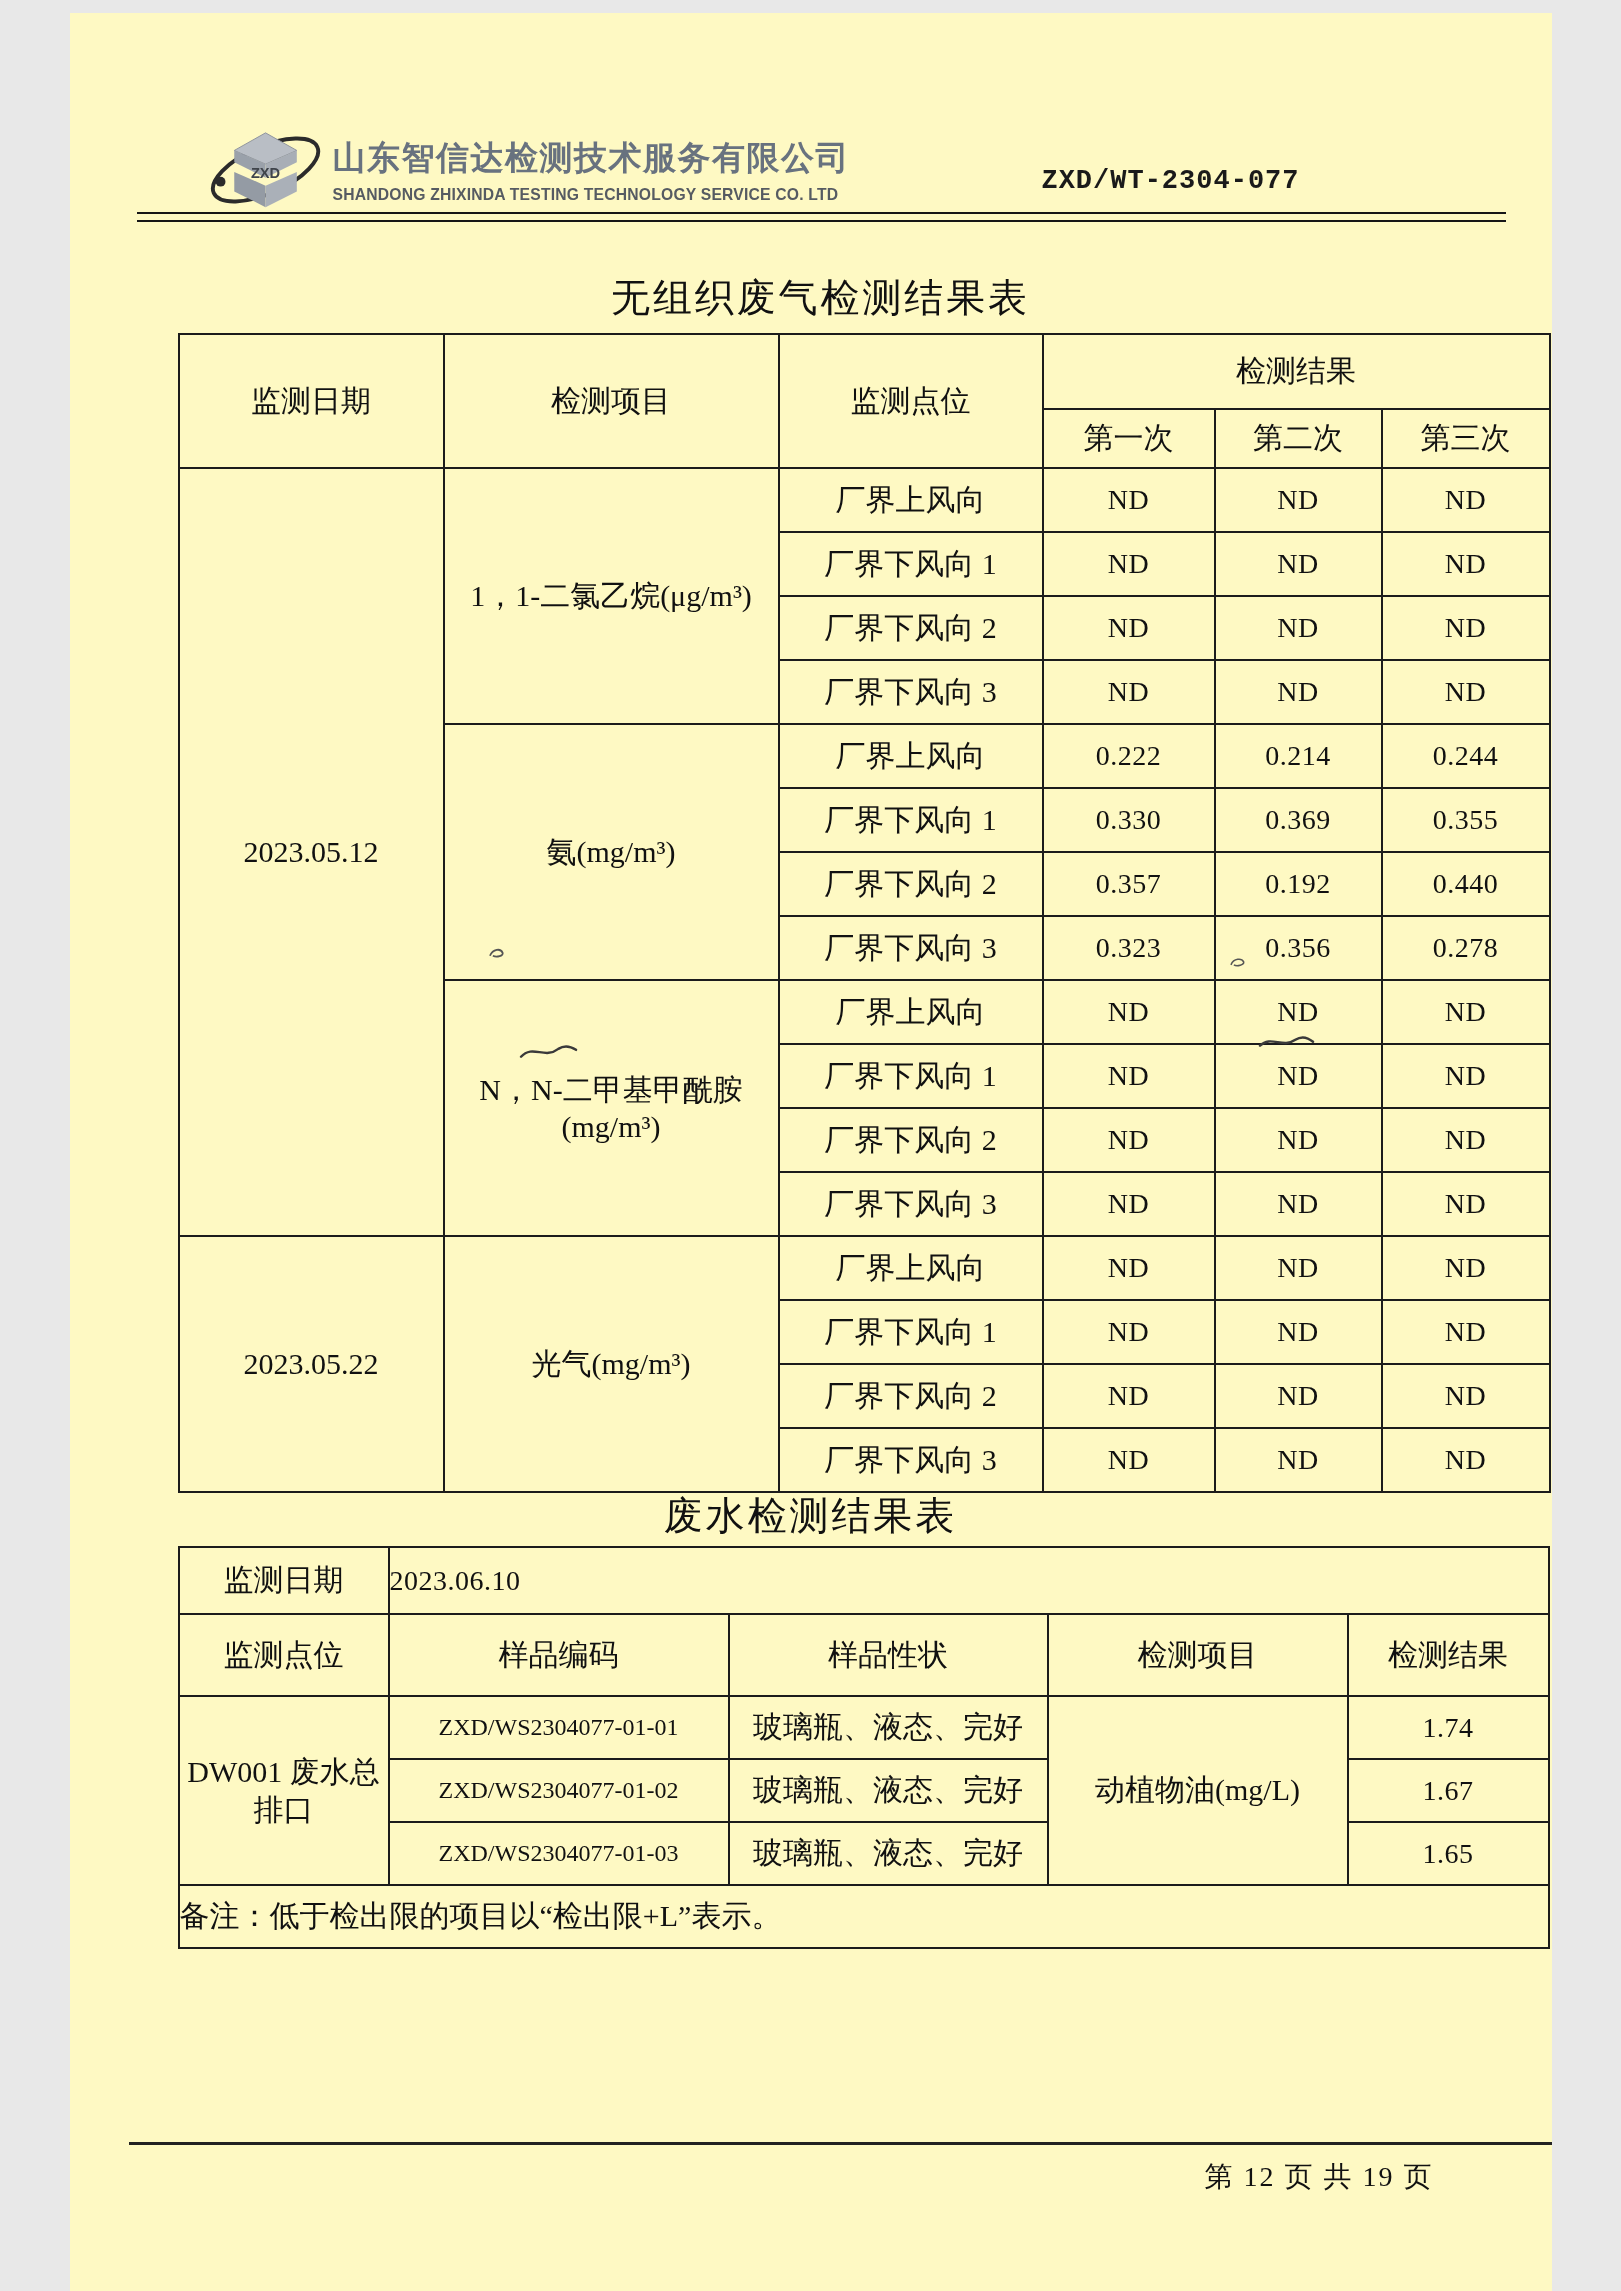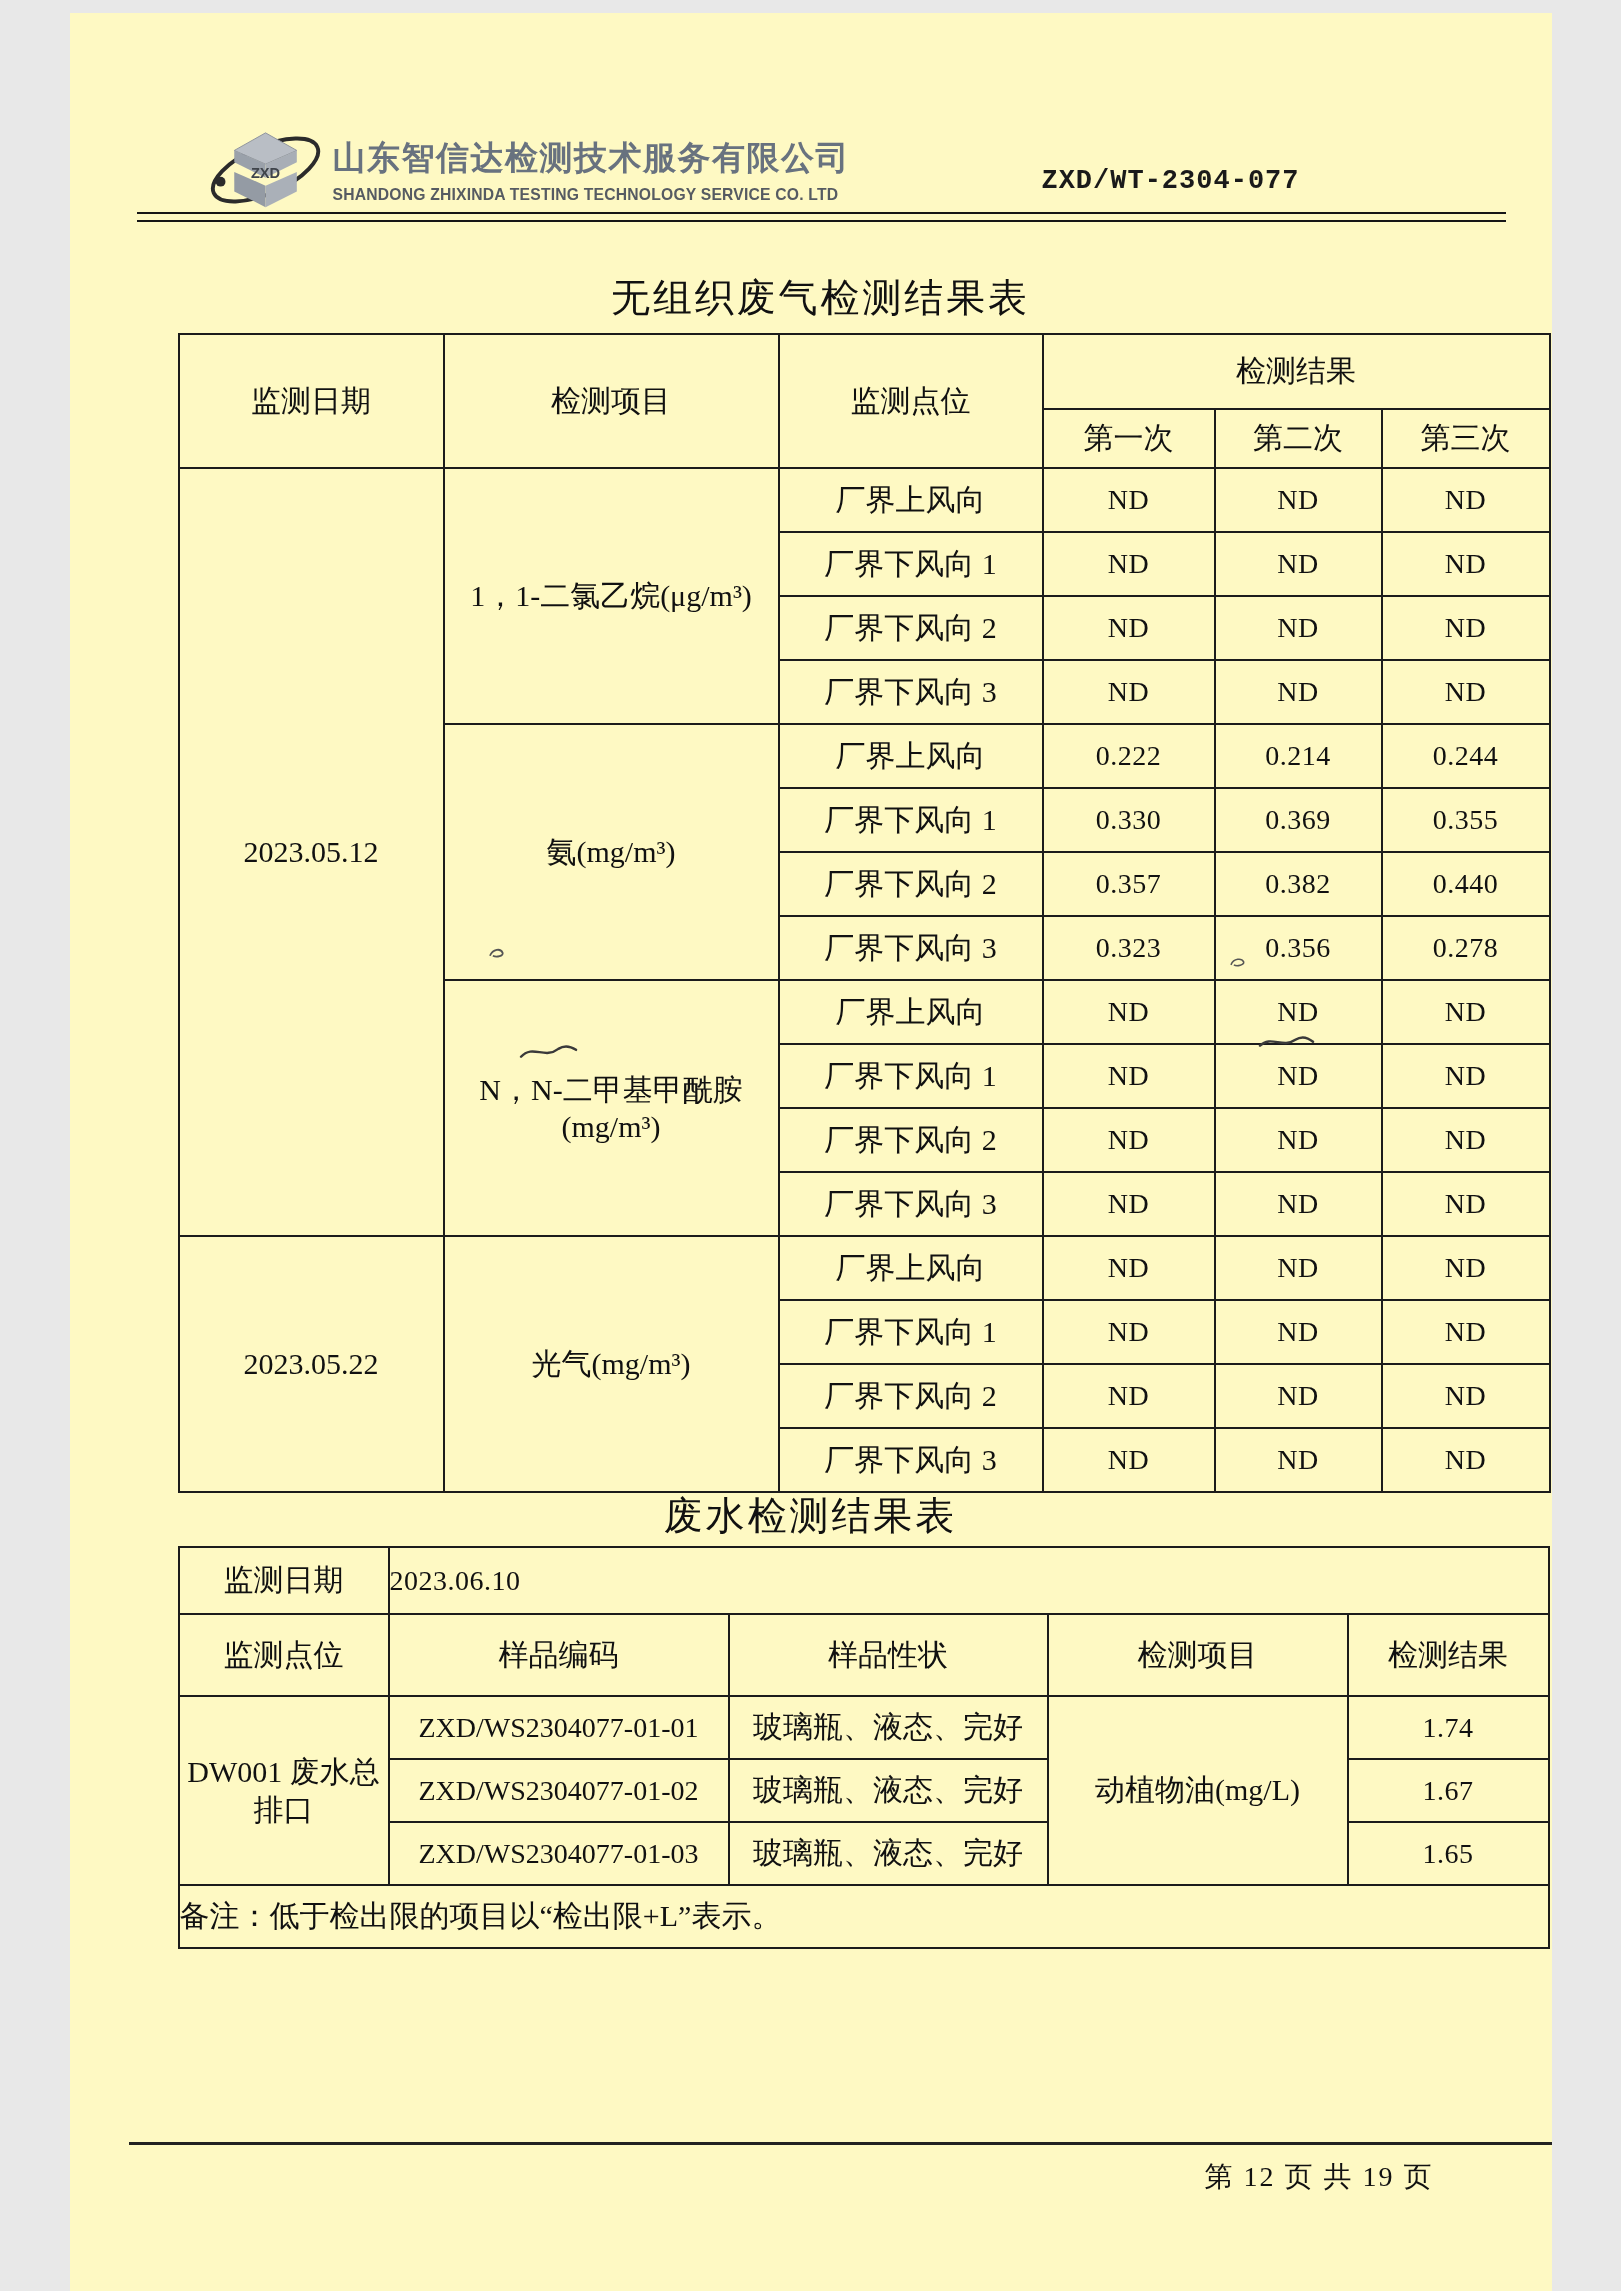--- a/index.html
+++ b/index.html
@@ -28,21 +28,21 @@
   table{border-collapse:collapse;table-layout:fixed;position:absolute;left:108px;width:1369px;
         font-size:30px;color:#111;}
   table.gas{top:320px;}
   table.water{top:1533px;}
   td,th{border:2px solid #1c1c1c;text-align:center;vertical-align:middle;font-weight:normal;
         padding:0 3.9px;overflow:hidden;}
   table{border:2.9px solid #151515;}
   tr.h1{height:75px;} tr.h2{height:59px;} tr.d{height:64px;}
   tr.w1{height:67px;} tr.wh{height:82px;} tr.wd{height:63px;} tr.wr{height:63px;}
   .num{font-size:28px;letter-spacing:0.5px;text-align:center;}
-  .code{font-size:28px;font-family:Liberation Serif, serif;}
+  .code{font-size:24px;font-family:Liberation Serif, serif;}
   .left{text-align:left;padding-left:0;}
   .item2{line-height:1.25;}
 
   
   .footer-rule{position:absolute;left:59px;top:2129px;width:1458px;height:2.9px;background:#222;}
   .footer-page{position:absolute;right:118px;top:2145px;font-size:28px;letter-spacing:2px;color:#111;}
 
   
   .pen{position:absolute;pointer-events:none;}
 </style>
@@ -140,21 +140,21 @@
       </tr>
       <tr class="d">
         <td>厂界下风向 1</td>
         <td class="num">0.330</td>
         <td class="num">0.369</td>
         <td class="num">0.355</td>
       </tr>
       <tr class="d">
         <td>厂界下风向 2</td>
         <td class="num">0.357</td>
-        <td class="num">0.382</td>
+        <td class="num">0.192</td>
         <td class="num">0.440</td>
       </tr>
       <tr class="d">
         <td>厂界下风向 3</td>
         <td class="num">0.323</td>
         <td class="num">0.356</td>
         <td class="num">0.278</td>
       </tr>
 
       <tr class="d">

